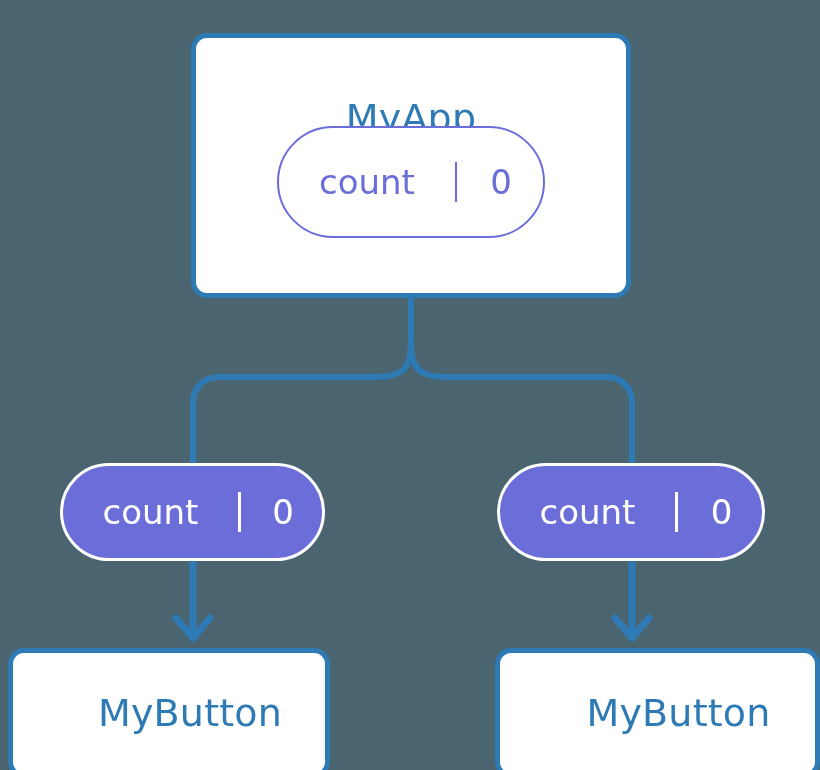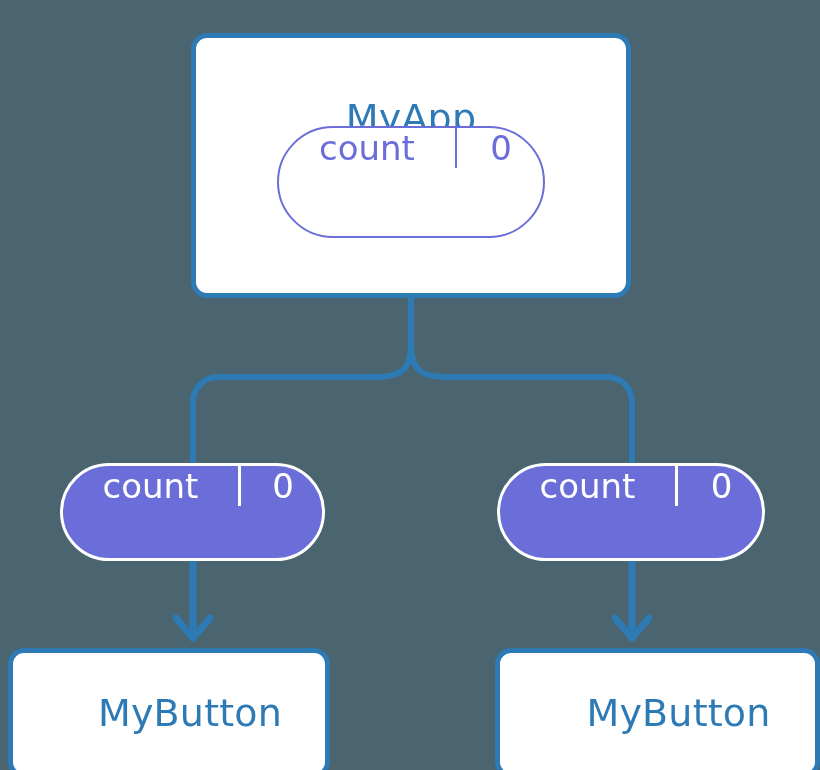--- a/index.html
+++ b/index.html
@@ -81,21 +81,21 @@
     top: 38px;
     font-size: 38px;
     padding-left: 42px;
   }
 
   
   .state-pill {
     position: absolute;
     box-sizing: border-box;
     display: flex;
-    align-items: flex-start;
+    align-items: center;
     border-radius: 999px;
     z-index: 3;
     overflow: hidden;
   }
   .pill-key, .pill-val {
     display: flex;
     align-items: center;
     justify-content: center;
     font-size: 34px;
     font-weight: 400;

